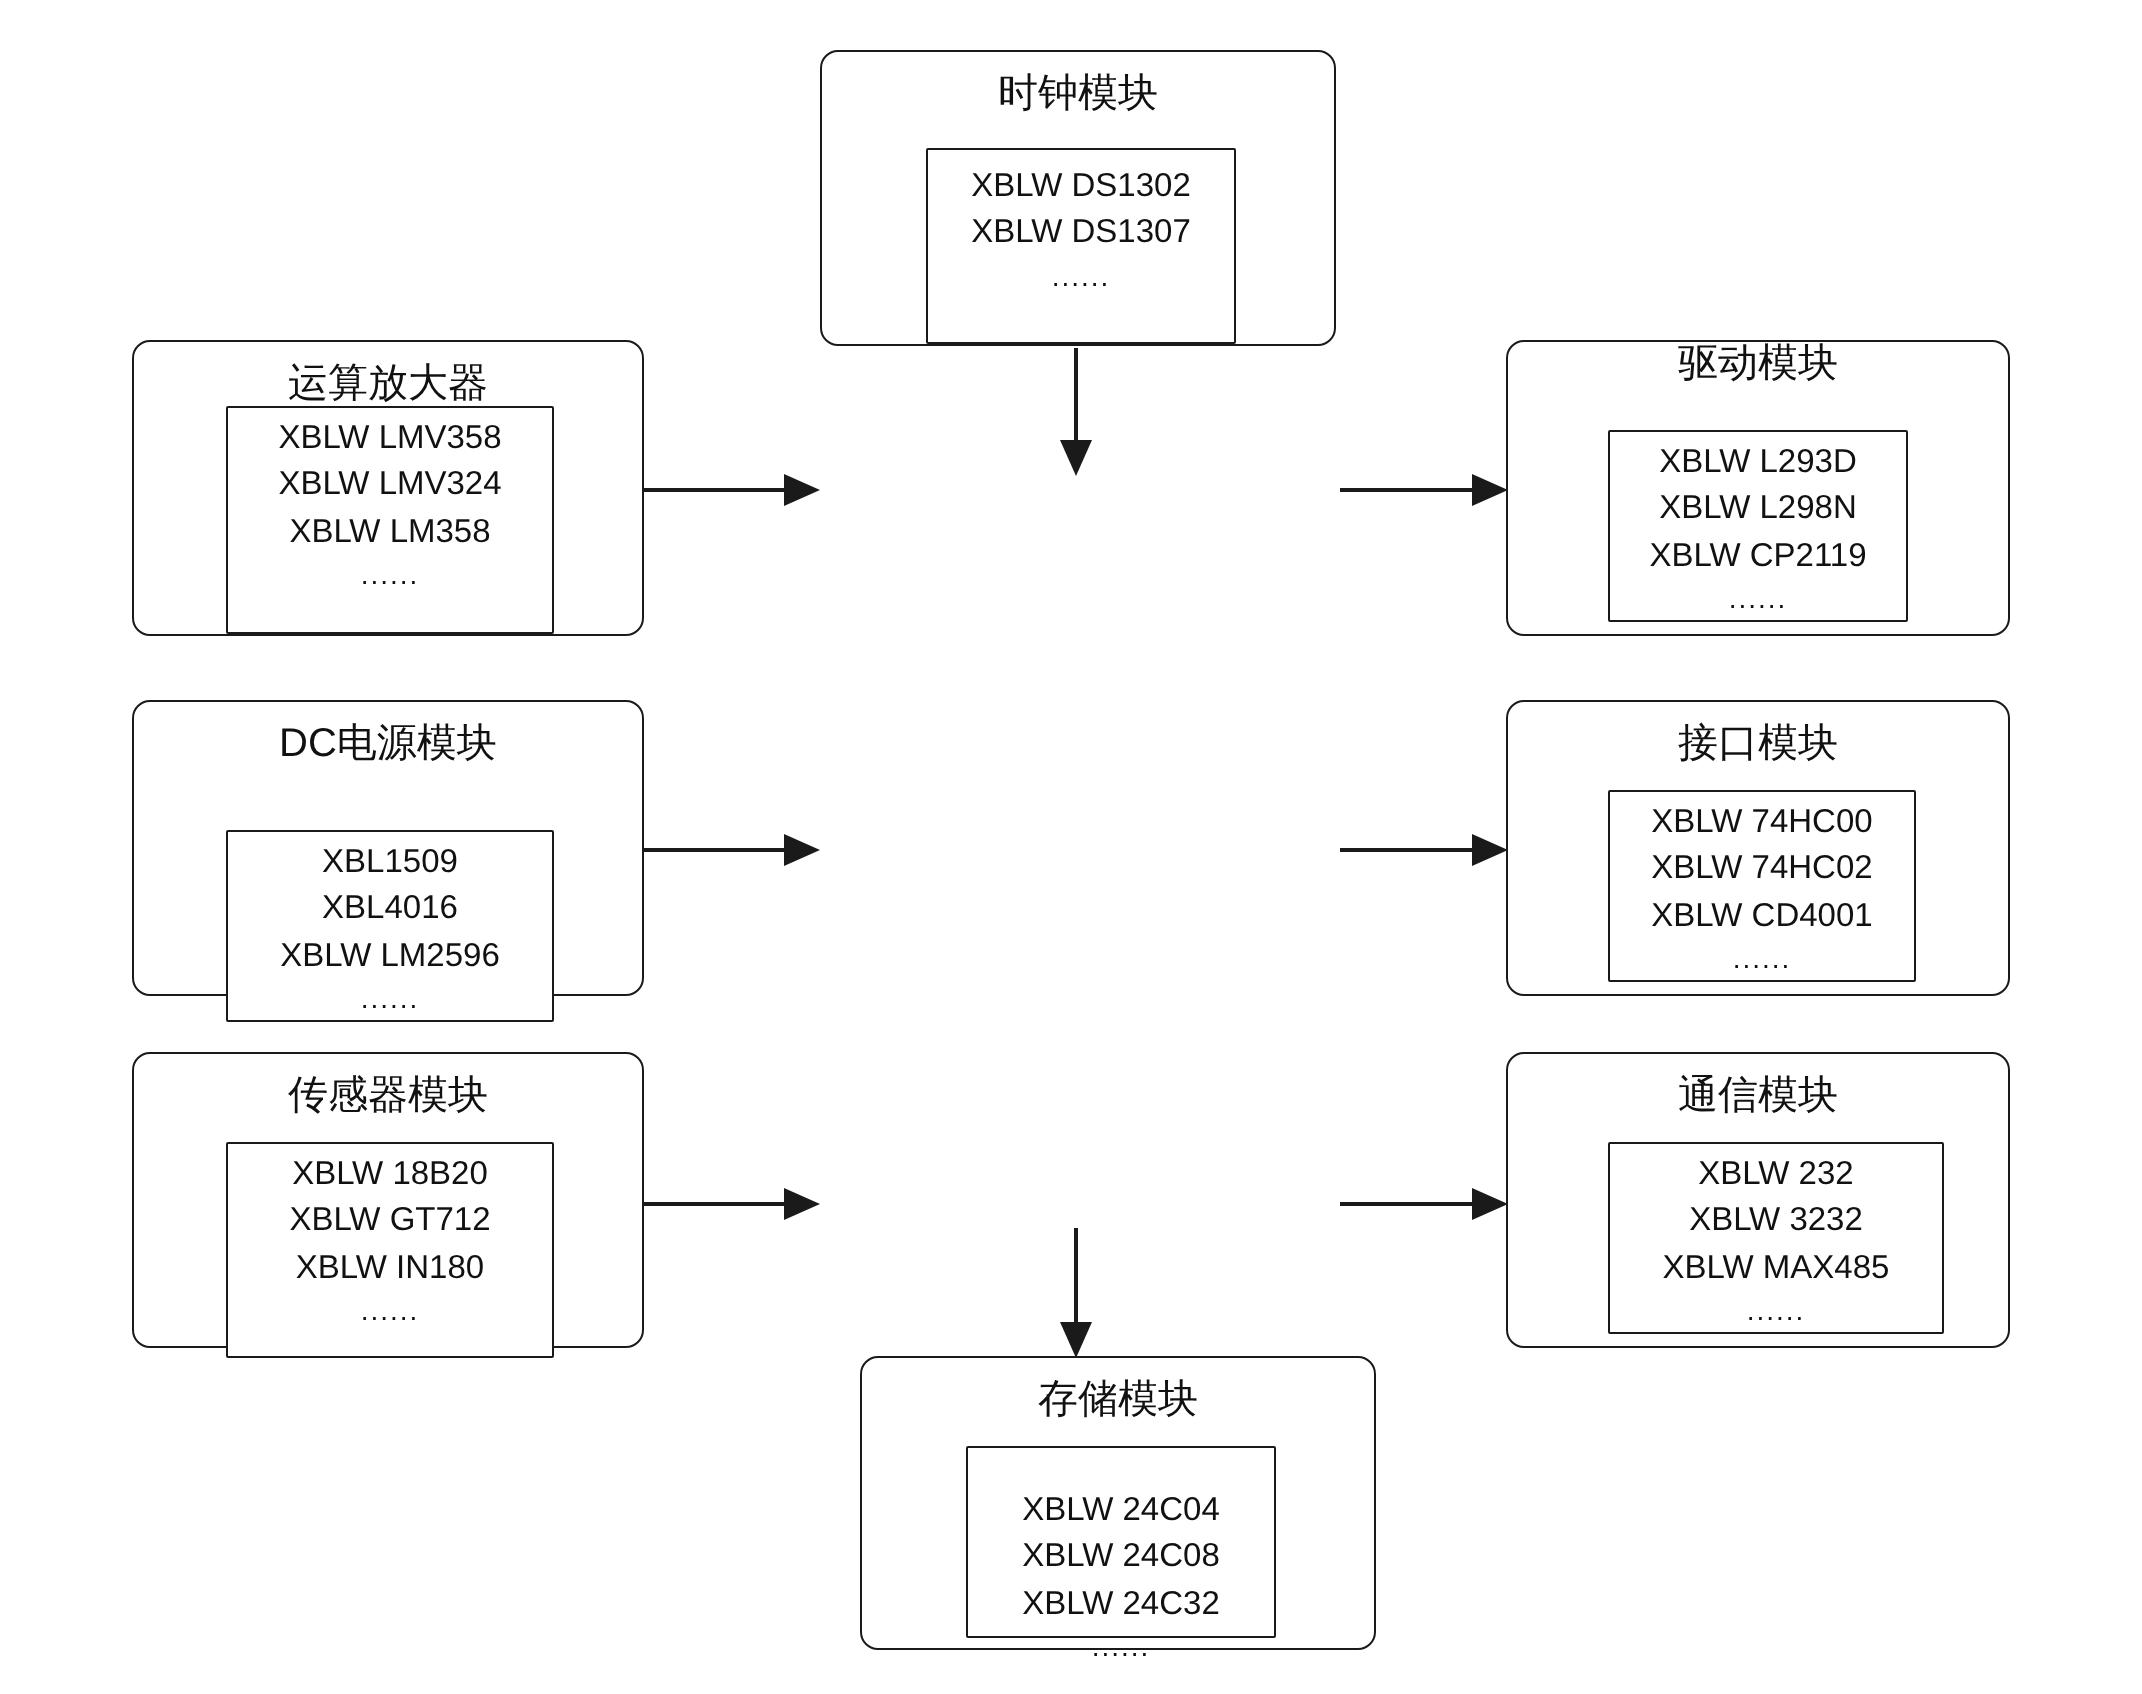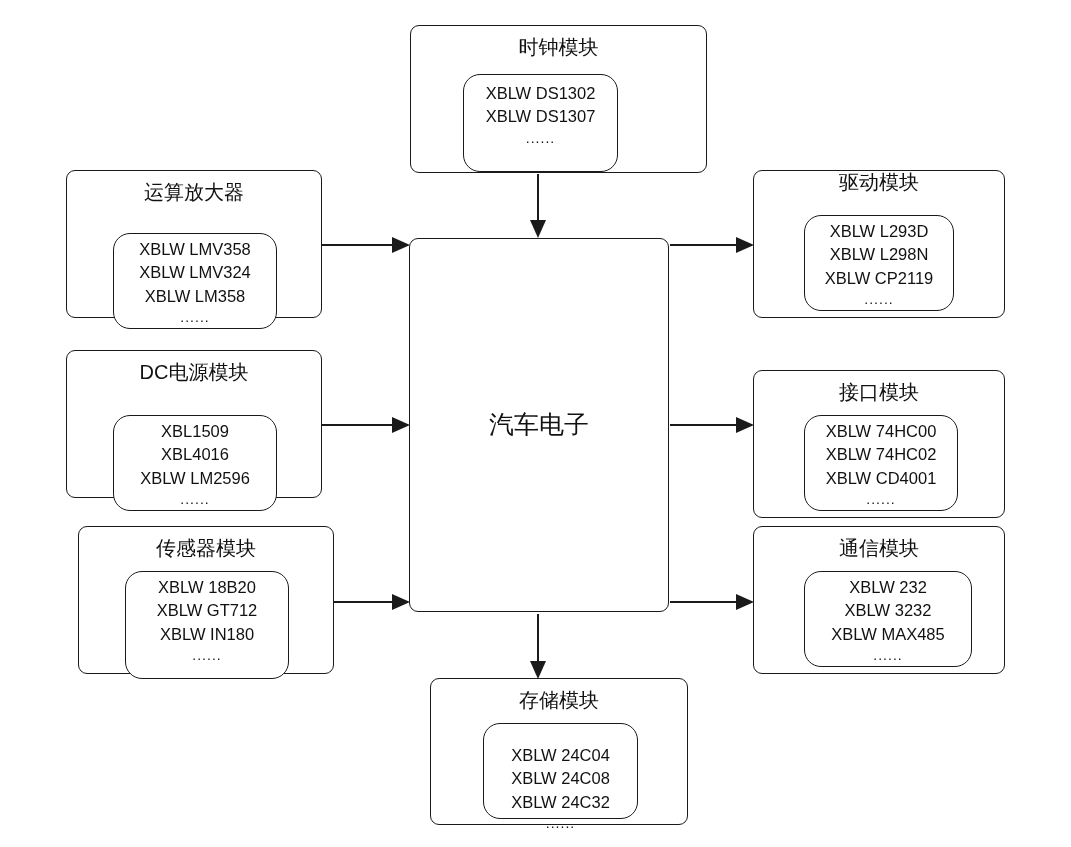--- a/index.html
+++ b/index.html
@@ -28,21 +28,21 @@
   .node-title {
     font-size: 20px;
     color: #111111;
     line-height: 1.1;
     text-align: center;
     white-space: nowrap;
   }
   .inner-box {
     box-sizing: border-box;
     border: 1.4px solid #1a1a1a;
-    border-radius: 17px;
+    border-radius: 1px;
     background: #ffffff;
     display: flex;
     flex-direction: column;
     align-items: center;
     justify-content: flex-start;
   }
   .inner-line {
     font-size: 16.5px;
     color: #111111;
     line-height: 1.42;
@@ -92,74 +92,71 @@
 
     <line x1="322" y1="602" x2="407" y2="602" stroke="#1a1a1a" stroke-width="2" marker-end="url(#arrowhead)"></line>
 
     <line x1="670" y1="245" x2="751" y2="245" stroke="#1a1a1a" stroke-width="2" marker-end="url(#arrowhead)"></line>
 
     <line x1="670" y1="425" x2="751" y2="425" stroke="#1a1a1a" stroke-width="2" marker-end="url(#arrowhead)"></line>
 
     <line x1="670" y1="602" x2="751" y2="602" stroke="#1a1a1a" stroke-width="2" marker-end="url(#arrowhead)"></line>
   </svg>
 
-  <div class="node" id="center-node" style="left:409px; top:238px; width:260px; height:374px;">
-    <div class="node-title">汽车电子</div>
-  </div>
 
-  <div class="node" style="left:410px; top:25px; width:297px; height:148px; padding-top:10px;">
+  <div class="node" style="left:410px; top:25px; width:258px; height:148px; padding-top:10px;">
     <div class="node-title">时钟模块</div>
     <div class="inner-box" style="position:absolute; left:52px; top:48px; width:155px; height:98px; padding-top:7px;">
       <div class="inner-line">XBLW DS1302</div>
       <div class="inner-line">XBLW DS1307</div>
       <div class="inner-line dots">......</div>
     </div>
   </div>
 
   <div class="node" style="left:66px; top:170px; width:256px; height:148px; padding-top:10px;">
     <div class="node-title">运算放大器</div>
-    <div class="inner-box" style="position:absolute; left:46px; top:62px; width:164px; height:96px; padding-top:4px;">
+    <div class="inner-box" style="position:absolute; left:46px; top:32px; width:164px; height:114px; padding-top:4px;">
       <div class="inner-line">XBLW LMV358</div>
       <div class="inner-line">XBLW LMV324</div>
       <div class="inner-line">XBLW LM358</div>
       <div class="inner-line dots">......</div>
     </div>
   </div>
 
   <div class="node" style="left:66px; top:350px; width:256px; height:148px; padding-top:10px;">
     <div class="node-title">DC电源模块</div>
     <div class="inner-box" style="position:absolute; left:46px; top:44px; width:164px; height:96px; padding-top:4px;margin-top:20px;">
       <div class="inner-line">XBL1509</div>
       <div class="inner-line">XBL4016</div>
       <div class="inner-line">XBLW LM2596</div>
       <div class="inner-line dots">......</div>
     </div>
   </div>
 
-  <div class="node" style="left:66px; top:526px; width:256px; height:148px; padding-top:10px;margin-left:12px;">
+  <div class="node" style="left:66px; top:526px; width:256px; height:148px; padding-top:10px;">
     <div class="node-title">传感器模块</div>
     <div class="inner-box" style="position:absolute; left:46px; top:44px; width:164px; height:108px; padding-top:4px;">
       <div class="inner-line">XBLW 18B20</div>
       <div class="inner-line">XBLW GT712</div>
       <div class="inner-line">XBLW IN180</div>
       <div class="inner-line dots">......</div>
     </div>
   </div>
 
   <div class="node" style="left:753px; top:170px; width:252px; height:148px; ">
     <div class="node-title">驱动模块</div>
     <div class="inner-box" style="position:absolute; left:50px; top:44px; width:150px; height:96px; padding-top:4px;">
       <div class="inner-line">XBLW L293D</div>
       <div class="inner-line">XBLW L298N</div>
       <div class="inner-line">XBLW CP2119</div>
       <div class="inner-line dots">......</div>
     </div>
   </div>
 
-  <div class="node" style="left:753px; top:350px; width:252px; height:148px; padding-top:10px;margin-top:20px;">
+  <div class="node" style="left:753px; top:350px; width:252px; height:148px; padding-top:10px;">
     <div class="node-title">接口模块</div>
     <div class="inner-box" style="position:absolute; left:50px; top:44px; width:154px; height:96px; padding-top:4px;">
       <div class="inner-line">XBLW 74HC00</div>
       <div class="inner-line">XBLW 74HC02</div>
       <div class="inner-line">XBLW CD4001</div>
       <div class="inner-line dots">......</div>
     </div>
   </div>
 
   <div class="node" style="left:753px; top:526px; width:252px; height:148px; padding-top:10px;">

